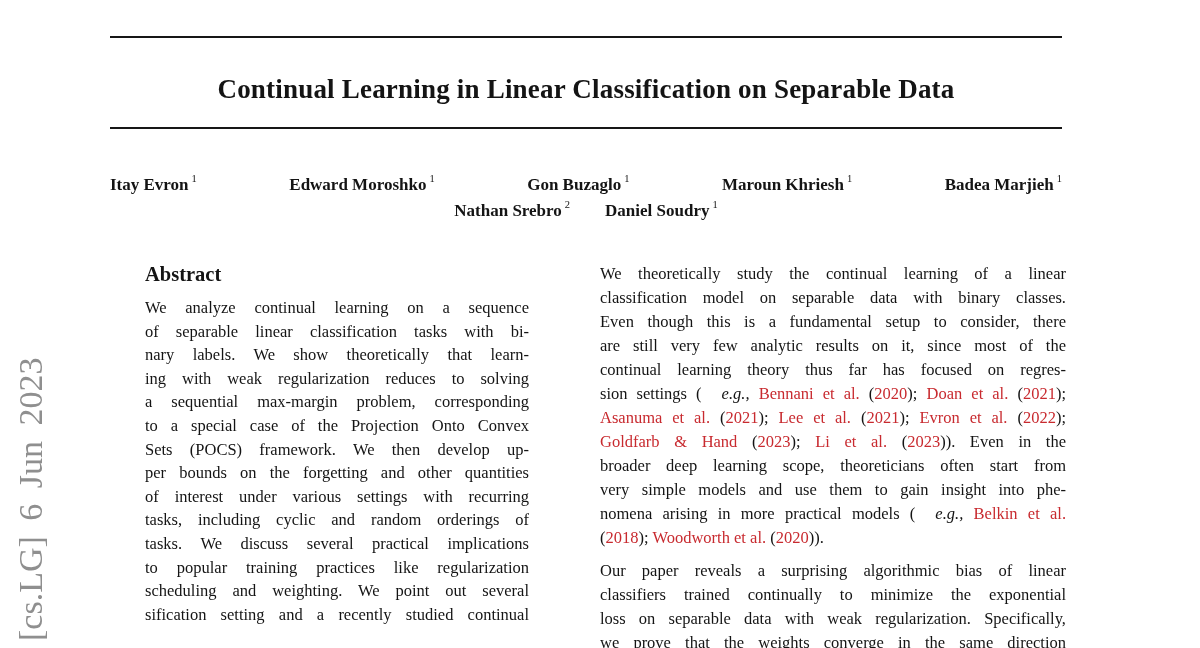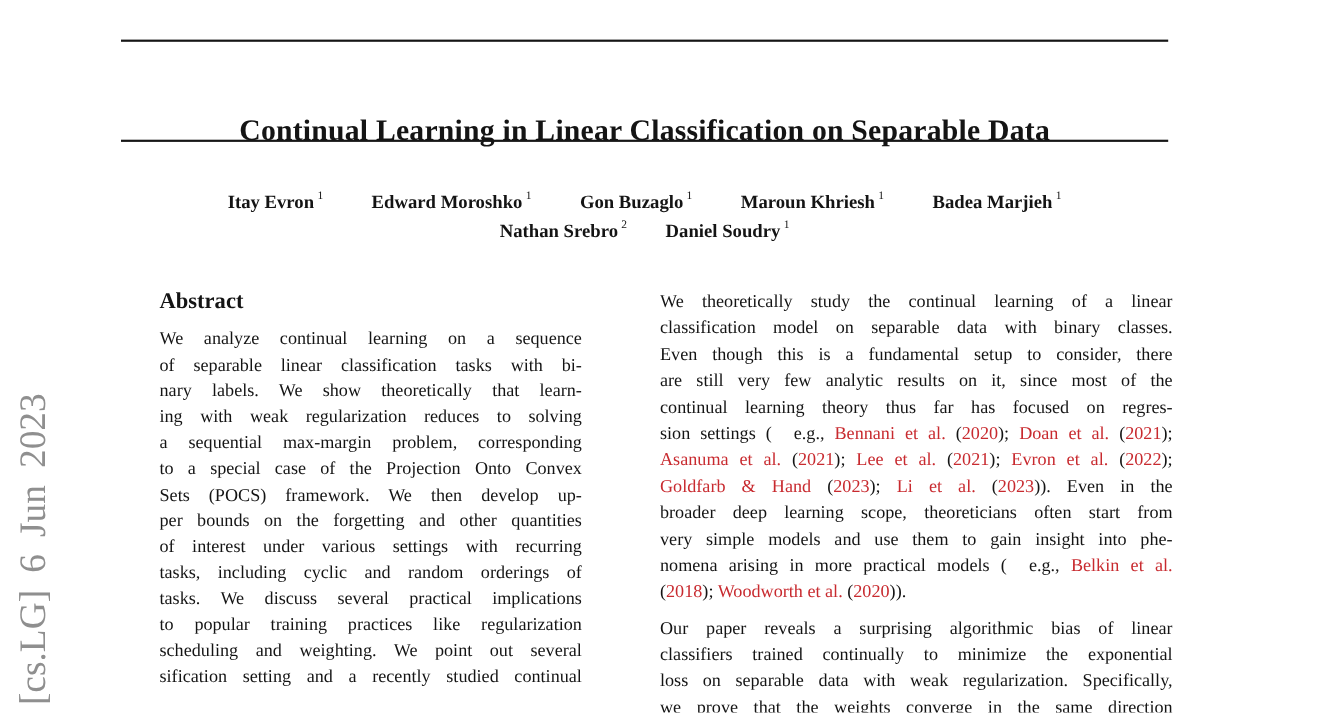--- a/index.html
+++ b/index.html
@@ -16,30 +16,30 @@
     font-family:"Liberation Serif","DejaVu Serif",serif;
     color:var(--text);
   }
   .rule{
     position:absolute;left:110px;width:952px;height:2px;
     background:#161616;
   }
   #rule-top{top:36px;}
   #rule-mid{top:127px;}
   #paper-title{
-    position:absolute;left:110px;top:85px;width:952px;
+    position:absolute;left:110px;top:56px;width:952px;
     text-align:center;font-size:27px;font-weight:bold;
     letter-spacing:.2px;
   }
   .authors-row{
     position:absolute;left:110px;width:952px;
     display:flex;justify-content:center;
     font-weight:bold;font-size:17px;
   }
-  #authors-row-1{top:174px;gap:44px;}
+  #authors-row-1{top:174px;gap:44px;justify-content:space-between;}
   #authors-row-2{top:200px;gap:35px;}
   .author{white-space:nowrap;}
   .author sup{
     font-weight:normal;font-size:10.5px;
     position:relative;top:-1px;margin-left:3px;
   }
   #abstract-heading{
     position:absolute;left:145px;top:263px;width:384px;
     text-align:left;font-size:20.5px;font-weight:bold;
   }
@@ -53,21 +53,21 @@
   }
   #intro-paragraph-2{margin-top:9px;}
   .line{
     text-align:justify;
     text-align-last:justify;
     overflow:hidden;
     white-space:nowrap;
   }
   .line.no-just{text-align-last:left;}
   .cite{color:var(--cite);}
-  .it{margin-left:20px;}
+  .it{font-style:italic;margin-left:20px;}
   #arxiv-watermark{
     position:absolute;left:12px;top:641px;
     transform:rotate(-90deg);
     transform-origin:0 0;
     white-space:nowrap;
     font-size:34px;
     word-spacing:7px;
     color:var(--gray);
   }
 </style>

